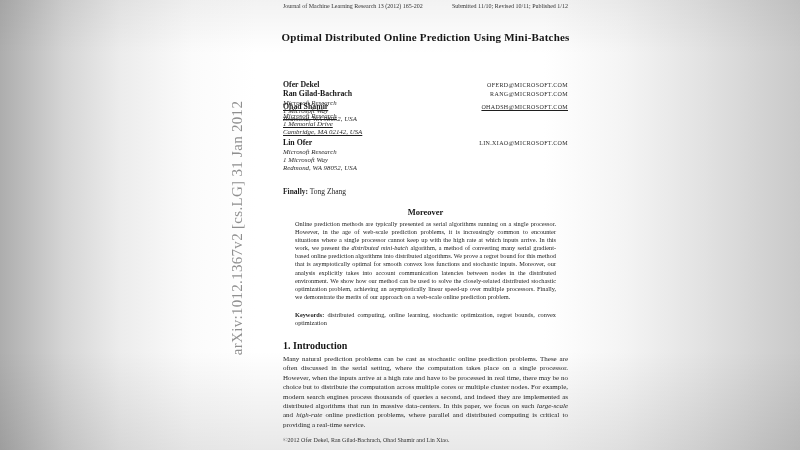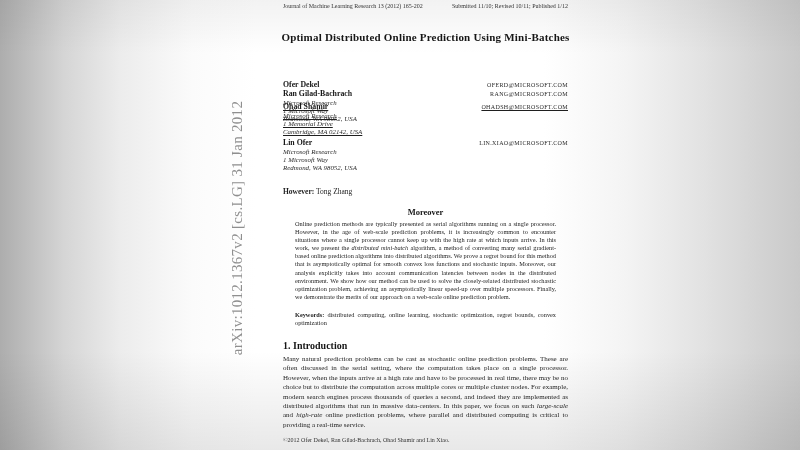--- a/index.html
+++ b/index.html
@@ -125,21 +125,21 @@
         <span class="author-email">LIN.XIAO@MICROSOFT.COM</span>
       </div>
       <div class="address">
         <div>Microsoft Research</div>
         <div>1 Microsoft Way</div>
         <div>Redmond, WA 98052, USA</div>
       </div>
     </div>
 
     <div class="editor-line">
-      <b>However:</b><span> Tong Zhang</span>
+      <b>Finally:</b><span> Tong Zhang</span>
     </div>
 
     <div class="abstract-heading">Moreover</div>
 
     <div class="abstract-body">
       <span>Online prediction methods are typically presented as serial algorithms running on a single processor. However, in the age of web-scale prediction problems, it is increasingly common to encounter situations where a single processor cannot keep up with the high rate at which inputs arrive. In this work, we present the </span><span class="em">distributed mini-batch</span><span> algorithm, a method of converting many serial gradient-based online prediction algorithms into distributed algorithms. We prove a regret bound for this method that is asymptotically optimal for smooth convex loss functions and stochastic inputs. Moreover, our analysis explicitly takes into account communication latencies between nodes in the distributed environment. We show how our method can be used to solve the closely-related distributed stochastic optimization problem, achieving an asymptotically linear speed-up over multiple processors. Finally, we demonstrate the merits of our approach on a web-scale online prediction problem.</span>
     </div>
 
     <div class="keywords">
       <b>Keywords:</b><span> distributed computing, online learning, stochastic optimization, regret bounds, convex optimization</span>

